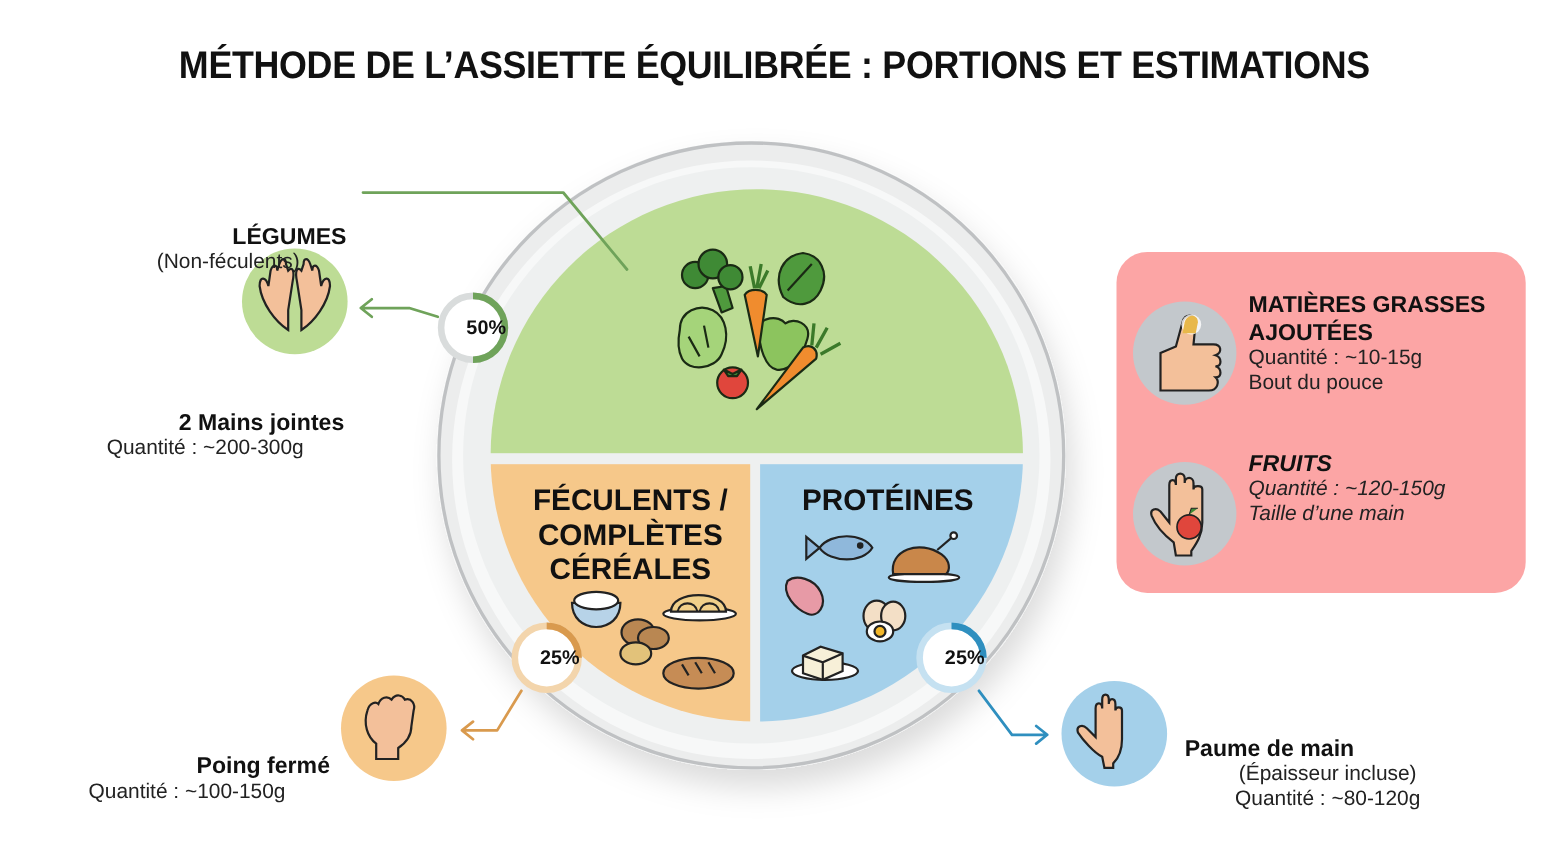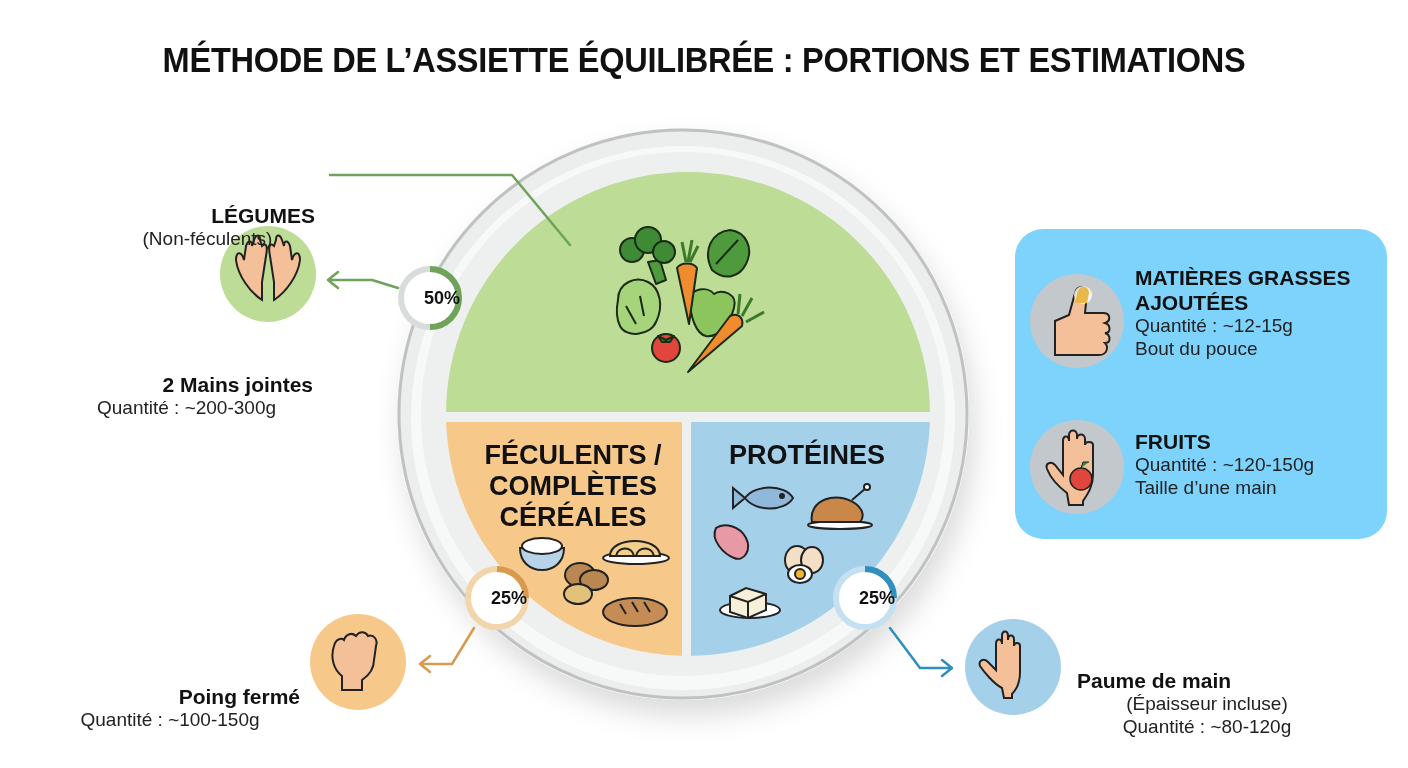--- a/index.html
+++ b/index.html
@@ -17,21 +17,21 @@
   svg.stage { position:absolute; left:0; top:0; }
   .lbl { position:absolute; line-height:1.2; }
   .lbl .h { font-weight:700; font-size:21px;margin-top:40px; }
   .lbl .s { font-size:19px; color:#222;text-align:center; }
   .right { text-align:right; }
   .seg-title {
     position:absolute; font-weight:700; font-size:27px; text-align:center; line-height:1.15;
   }
   .card {
     position:absolute; left:1015px; top:229px; width:372px; height:310px;
-    background:#7dd3fc; border-radius:28px;
+    background:#fca5a5; border-radius:28px;
   }
   .card .item { position:absolute; left:120px; line-height:1.2; }
   .card .h { font-weight:700; font-size:21px; }
   .card .s { font-size:19px; color:#222; }
   .pct {
     position:absolute; font-weight:700; font-size:18px; text-align:right;
     width:60px; line-height:60px; height:60px;
   }
 </style>
 </head>
@@ -194,21 +194,21 @@
     <g>
       <circle cx="62" cy="238" r="47" fill="#c3c8cc"></circle>
       <path d="M54 276 l-2 -12 c-8 -6 -16 -14 -20 -24 c-2 -6 4 -8 8 -4 l8 10 l0 -34 c0 -6 6 -6 6 0 l0 -6 c0 -6 8 -6 8 0 l0 4 c0 -6 8 -6 8 0 l0 6 c0 -4 8 -4 8 0 l0 30 c0 12 -6 20 -10 26 l0 4 z" fill="#f3c09a" stroke="#222" stroke-width="2"></path>
       <circle cx="66" cy="250" r="11" fill="#e0463c" stroke="#222" stroke-width="1.5"></circle>
       <path d="M66 239 l2 -6 l6 0" fill="#3f8a35" stroke="#222" stroke-width="1"></path>
     </g>
   </svg>
   <div class="item" style="top:36px;">
     <div class="h">MATIÈRES GRASSES</div>
     <div class="h">AJOUTÉES</div>
-    <div class="s">Quantité : ~12-15g</div>
+    <div class="s">Quantité : ~10-15g</div>
     <div class="s">Bout du pouce</div>
   </div>
-  <div class="item" style="top:200px;">
+  <div class="item" style="top:180px;font-style:italic;">
     <div class="h">FRUITS</div>
     <div class="s">Quantité : ~120-150g</div>
     <div class="s">Taille d’une main</div>
   </div>
 </div>
 
 </body></html>

